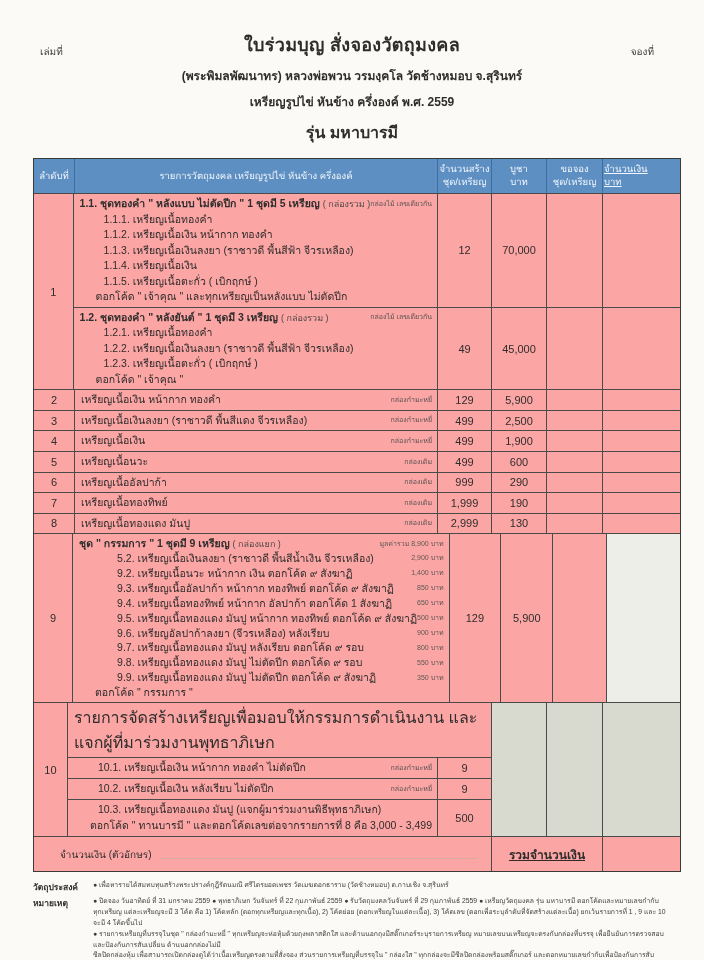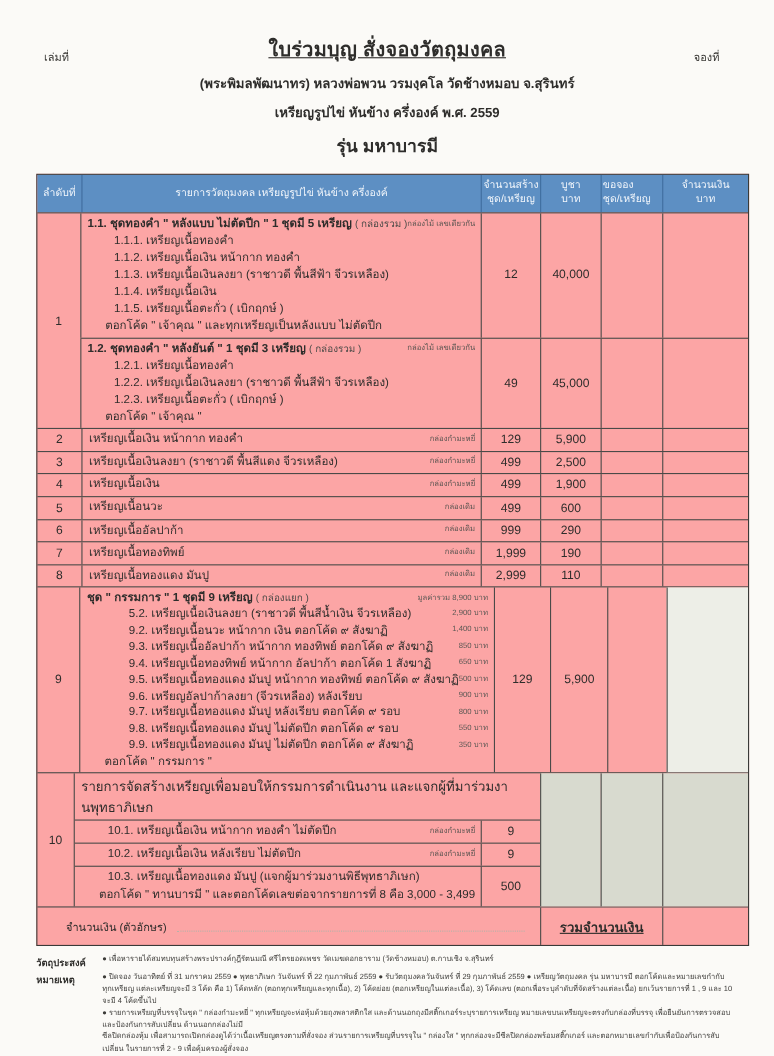--- a/index.html
+++ b/index.html
@@ -7,21 +7,21 @@
     width:704px;height:960px;margin:0 auto;background:#fbfaf7;
     font-family:"Liberation Sans","DejaVu Sans",sans-serif;color:#2e2d2b;
     position:relative;box-sizing:border-box;overflow:hidden;
     box-shadow:0 0 6px rgba(0,0,0,.25);
   }
   
   .doc-header{position:relative;padding-top:30px;text-align:center;}
   .corner{position:absolute;top:44px;font-size:10px;color:#3a3936;}
   .corner.left{left:40px;}
   .corner.right{right:50px;}
-  .doc-title{font-size:18px;font-weight:bold;letter-spacing:.3px;text-decoration:underline;}
+  .doc-title{font-size:18px;font-weight:bold;letter-spacing:.3px;}
   .doc-sub{font-size:12px;font-weight:bold;margin-top:7px;}
   .doc-edition{font-size:16px;font-weight:bold;margin-top:9px;}
   
   .tbl{margin:13px 23px 0 33px;border:1.5px solid #3a3a38;background:#fca5a5;}
   .band{display:flex;border-top:1px solid #4a4a48;}
   .band.first{border-top:none;}
   .c{box-sizing:border-box;border-left:1px solid #4a4a48;}
   .c.no{width:40px;border-left:none;display:flex;align-items:center;justify-content:center;font-size:11px;}
   .c.item{flex:1;padding:2px 5px 2px 6px;font-size:10.5px;line-height:1.48;}
   .c.qty{width:54px;display:flex;align-items:center;justify-content:center;font-size:11px;}
@@ -45,21 +45,21 @@
   .ind{padding-left:24px;}
   .ind9{padding-left:38px;}
   .indf{padding-left:16px;}
   .boxnote{font-size:7px;color:#55524e;white-space:nowrap;align-self:center;}
   .pricenote{font-size:7px;color:#5b5854;white-space:nowrap;align-self:center;}
   
   .rowline{display:flex;justify-content:space-between;align-items:flex-start;min-height:18px;}
   
   .r10inner{flex:1;display:flex;}
   .r10left{flex:1;display:flex;flex-direction:column;}
-  .r10hdr{font-size:12px;padding:2px 5px 2px 6px;border-bottom:1px solid #4a4a48;}
+  .r10hdr{font-size:16px;padding:2px 5px 2px 6px;border-bottom:1px solid #4a4a48;}
   .r10sub{display:flex;border-bottom:1px solid #4a4a48;}
   .r10sub.last{border-bottom:none;}
   .r10sub .itempart{flex:1;padding:2px 5px 2px 6px;font-size:10.5px;line-height:1.5;}
   .r10sub .itempart .iline{min-height:16px;}
   .grey{background:var(--grey,#d8dacf);}
   .tint{background:#edeee7;}
   
   .totleft{flex:1;display:flex;align-items:center;font-size:10px;padding-left:26px;min-height:34px;}
   .totleft .dots{flex:1;border-bottom:1px dotted #b7b2a9;margin:0 14px 4px 10px;height:12px;}
   .c.totspan{width:111px;display:flex;align-items:center;justify-content:center;font-weight:bold;font-size:12px;text-decoration:underline;}
@@ -93,25 +93,25 @@
           <span>รายการวัตถุมงคล เหรียญรูปไข่ หันข้าง ครึ่งองค์</span>
         </div>
       <div class="c qty">
           <span>จำนวนสร้าง</span>
           <span>ชุด/เหรียญ</span>
         </div>
       <div class="c price">
           <span>บูชา</span>
           <span>บาท</span>
         </div>
-      <div class="c reserve" style="display:flex;flex-direction:column;align-items:flex-start;justify-content:center;">
+      <div class="c reserve" style="display:flex;flex-direction:column;align-items:center;justify-content:center;">
           <span>ขอจอง</span>
           <span>ชุด/เหรียญ</span>
         </div>
-      <div class="c amount" style="display:flex;flex-direction:column;align-items:center;justify-content:center;">
+      <div class="c amount" style="display:flex;flex-direction:column;align-items:flex-start;justify-content:center;text-decoration:underline;">
           <span>จำนวนเงิน</span>
           <span>บาท</span>
         </div>
     </div>
 
     <div class="band">
       <div class="c no">1</div>
       <div class="stack">
         <div class="sect">
           <div class="c item" style="border-left:1px solid #4a4a48;">
@@ -132,21 +132,21 @@
                 <span class="t">1.1.4.  เหรียญเนื้อเงิน</span>
               </div>
             <div class="iline ind">
                 <span class="t">1.1.5.  เหรียญเนื้อตะกั่ว ( เบิกฤกษ์ )</span>
               </div>
             <div class="iline indf">
                 <span class="t">ตอกโค้ด " เจ้าคุณ "  และทุกเหรียญเป็นหลังแบบ ไม่ตัดปีก</span>
               </div>
           </div>
           <div class="c qty">12</div>
-          <div class="c price">40,000</div>
+          <div class="c price">70,000</div>
           <div class="c reserve"></div>
           <div class="c amount"></div>
         </div>
         <div class="sect bt">
           <div class="c item" style="border-left:1px solid #4a4a48;">
             <div class="iline">
                 <span class="t b"><span>1.2.  ชุดทองคำ " หลังยันต์ "   1 ชุดมี 3 เหรียญ</span> <span class="paren">( กล่องรวม )</span></span>
                 <span class="boxnote">กล่องไม้ เลขเดียวกัน</span>
               </div>
             <div class="iline ind">
@@ -236,21 +236,21 @@
       <div class="c reserve"></div>
       <div class="c amount"></div>
     </div>
     <div class="band">
       <div class="c no">8</div>
       <div class="c item rowline">
           <span class="t">เหรียญเนื้อทองแดง มันปู</span>
           <span class="boxnote">กล่องเดิม</span>
         </div>
       <div class="c qty">2,999</div>
-      <div class="c price">110</div>
+      <div class="c price">130</div>
       <div class="c reserve"></div>
       <div class="c amount"></div>
     </div>
 
     <div class="band">
       <div class="c no">9</div>
       <div class="c item" style="line-height:1.42;">
         <div class="iline">
             <span class="t b"><span>ชุด " กรรมการ "   1 ชุดมี 9 เหรียญ</span> <span class="paren">( กล่องแยก )</span></span>
             <span class="pricenote">มูลค่ารวม 8,900 บาท</span>

